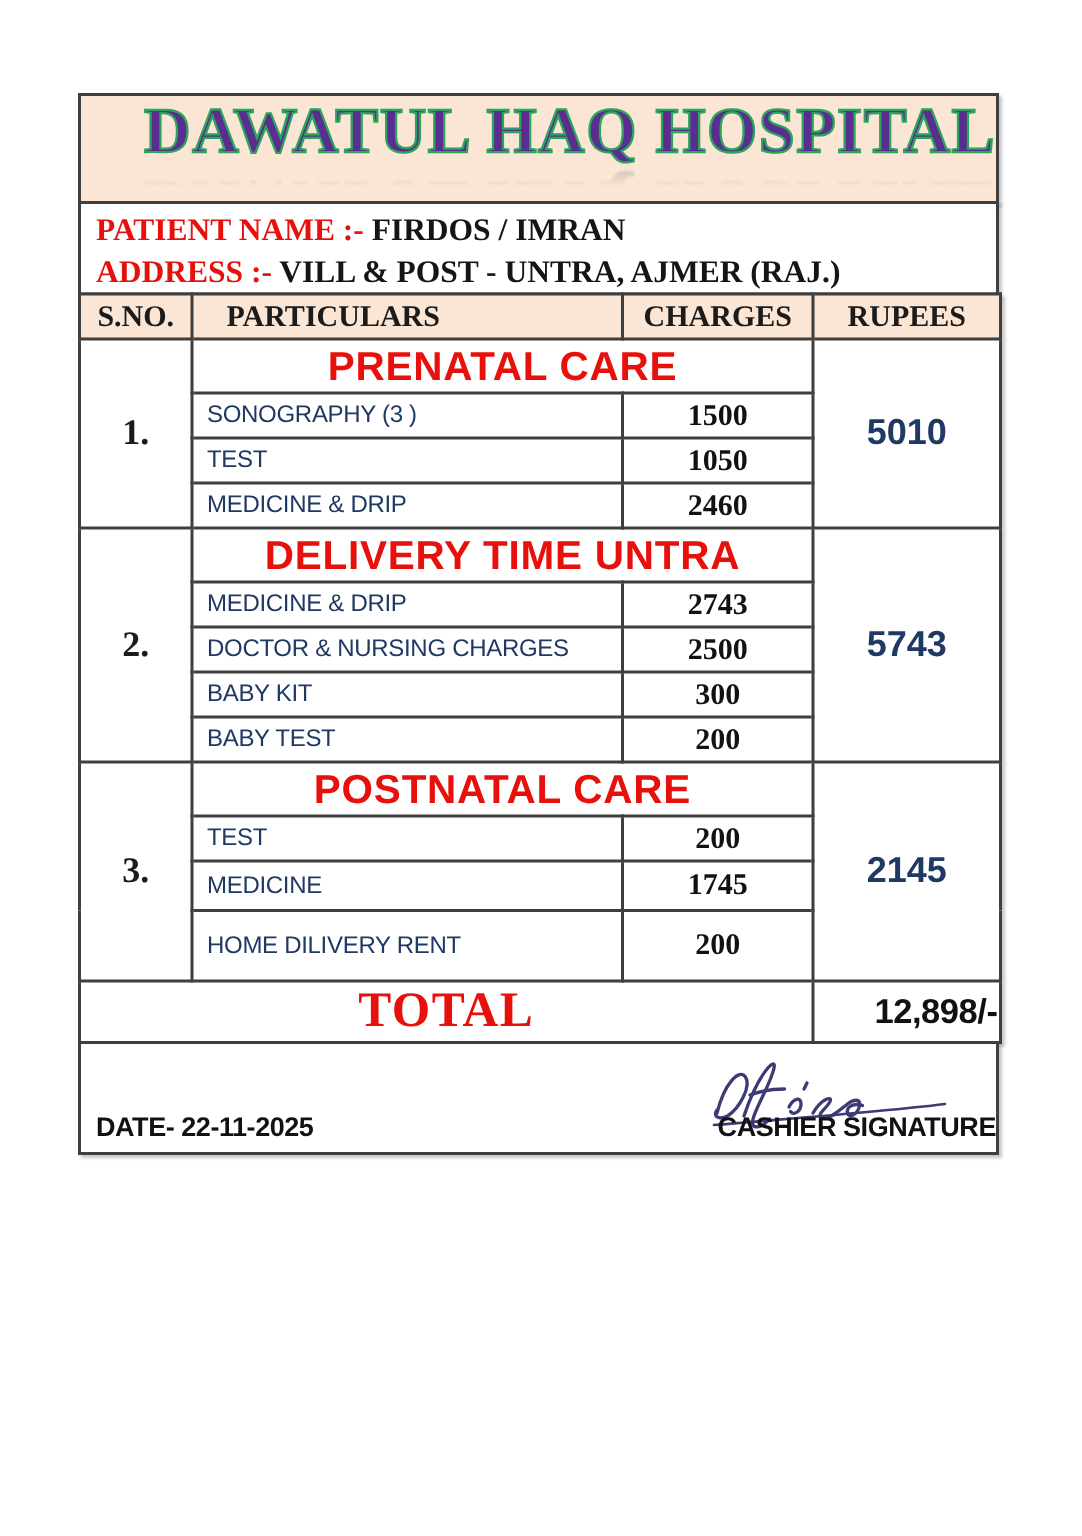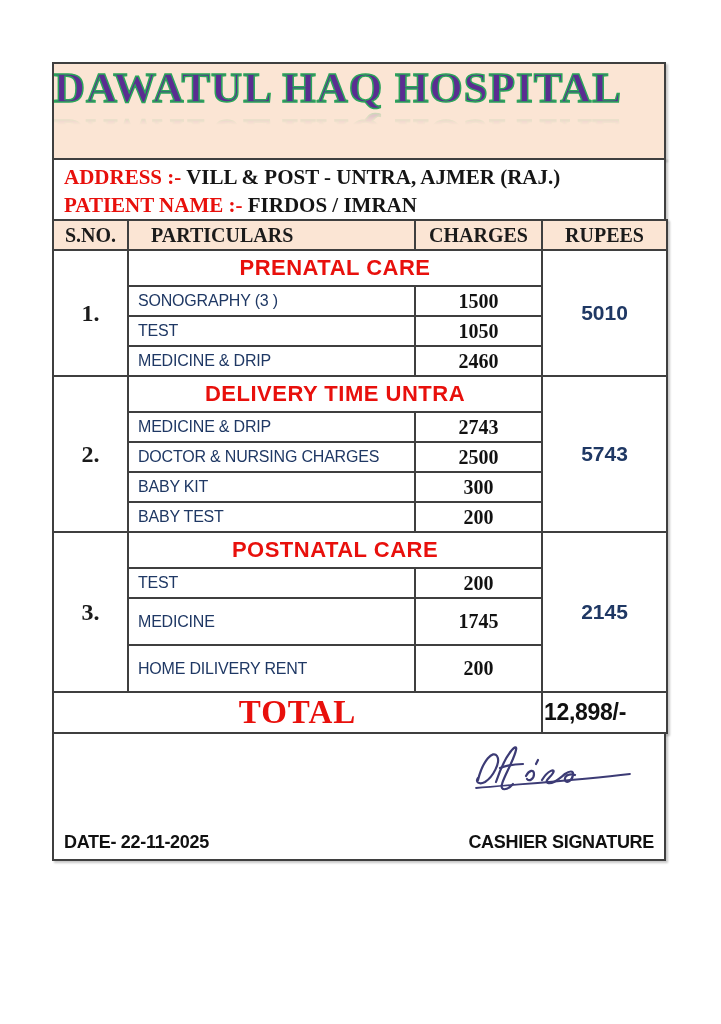--- a/index.html
+++ b/index.html
@@ -7,21 +7,21 @@
     width:721px;height:1024px;background:#ffffff;overflow:hidden;position:relative;
     font-family:"Liberation Serif",serif;
   }
   .doc{position:absolute;left:52px;top:62px;width:614px;}
   .box{
     border:2px solid var(--border,#3f3f3f);
     background:#fff;box-sizing:border-box;
     box-shadow:2px 2px 2px rgba(0,0,0,.22);
   }
   
-  .header-box{background:var(--peach,#fbe5d4);height:98px;text-align:left;padding-top:1px;overflow:hidden;}
+  .header-box{background:var(--peach,#fbe5d4);height:74px;text-align:right;padding-top:1px;overflow:hidden;}
   .hospital-name{
     font-size:43px;font-weight:bold;letter-spacing:1px;line-height:46px;white-space:nowrap;
     color:var(--title-purple,#5a2d91);
     -webkit-text-stroke:1.5px var(--title-outline-green,#2ba55a);
   }
   .reflection-wrap{height:15px;overflow:hidden;opacity:.25;
     -webkit-mask-image:linear-gradient(to bottom,#000 0%,transparent 92%);
     mask-image:linear-gradient(to bottom,#000 0%,transparent 92%);
   }
   .reflection-wrap .mirror{transform:scaleY(-1);}
@@ -45,71 +45,71 @@
   .bill-table{width:100%;border-collapse:collapse;table-layout:fixed;margin-top:-2px;
     box-shadow:2px 2px 2px rgba(0,0,0,.22);}
   .bill-table th,.bill-table td{border:2px solid var(--border,#3f3f3f);box-sizing:border-box;background:#fff;}
   .bill-table thead th{
     background:var(--peach,#fbe5d4);font-size:20px;font-weight:bold;color:#1b1b1b;
     height:30px;text-align:center;vertical-align:middle;
   }
   .bill-table thead th.left{text-align:left;padding-left:22px;}
   .sno-cell{font-size:24px;font-weight:bold;color:#1b1b1b;text-align:center;vertical-align:middle;}
   .section-title-cell{
-    font-family:"Liberation Sans",sans-serif;font-weight:bold;font-size:22px;letter-spacing:.5px;
+    font-family:"Liberation Sans",sans-serif;font-weight:bold;font-size:27px;letter-spacing:.5px;
     color:var(--accent-red,#e8100c);text-align:center;vertical-align:middle;height:36px;
   }
   .item-name-cell{
     font-family:"Liberation Sans",sans-serif;font-weight:normal;font-size:16px;letter-spacing:-.2px;
     color:var(--navy,#1f3864);padding-left:9px;height:30px;text-align:left;vertical-align:middle;white-space:nowrap;
   }
   .item-charge-cell{
     font-family:Liberation Serif, serif;font-weight:bold;font-size:20px;
     color:#121212;text-align:center;vertical-align:middle;
   }
   .rupees-cell{
-    font-family:"Liberation Sans",sans-serif;font-weight:bold;font-size:21px;
+    font-family:"Liberation Sans",sans-serif;font-weight:bold;font-size:24px;
     color:var(--navy,#1f3864);text-align:center;vertical-align:middle;
   }
   .total-label-cell{
     font-weight:bold;font-size:33px;letter-spacing:1px;color:var(--accent-red,#e8100c);
     text-align:center;vertical-align:middle;height:40px;
   }
   .total-value-cell{
     font-family:"Liberation Sans",sans-serif;font-weight:bold;font-size:23px;letter-spacing:-.3px;
-    color:#111;text-align:left;vertical-align:middle;
-  }
-  
-  .footer-box{height:129px;margin-top:-2px;position:relative;}
+    color:#111;text-align:right;vertical-align:middle;
+  }
+  
+  .footer-box{height:76px;margin-top:-2px;position:relative;}
   .signature-svg{position:absolute;right:26px;top:6px;width:172px;height:58px;}
   .footer-text{
     position:absolute;bottom:6px;font-family:"Liberation Sans",sans-serif;font-weight:bold;
     font-size:18px;letter-spacing:-.3px;color:#111;white-space:nowrap;
   }
   .date-text{left:10px;}
-  .cashier-text{right:10px;}
+  .cashier-text{right:0;}
 </style>
 </head>
 <body>
 
 <div class="doc">
 
   <div class="box header-box">
     <div class="hospital-name">DAWATUL HAQ HOSPITAL</div>
     <div class="reflection-wrap">
       <div class="mirror hospital-name">DAWATUL HAQ HOSPITAL</div>
     </div>
   </div>
 
   <div class="box patient-box">
     <div class="patient-line">
-      <span class="red-label">ADDRESS :-</span><span class="black-value"> VILL &amp; POST - UNTRA, AJMER (RAJ.)</span>
+      <span class="red-label">PATIENT NAME :-</span><span class="black-value"> FIRDOS / IMRAN</span>
     </div>
     <div class="patient-line">
-      <span class="red-label">PATIENT NAME :-</span><span class="black-value"> FIRDOS / IMRAN</span>
+      <span class="red-label">ADDRESS :-</span><span class="black-value"> VILL &amp; POST - UNTRA, AJMER (RAJ.)</span>
     </div>
   </div>
 
 
   <table class="bill-table">
     <colgroup>
       <col style="width:75px">
         <col style="width:287px">
         <col style="width:127px">
         <col style="width:125px">
@@ -166,21 +166,21 @@
 
       <tr>
         <td class="sno-cell" rowspan="4">3.</td>
         <td class="section-title-cell" colspan="2">POSTNATAL CARE</td>
         <td class="rupees-cell" rowspan="4">2145</td>
       </tr>
       <tr>
         <td class="item-name-cell">TEST</td>
         <td class="item-charge-cell">200</td>
       </tr>
-      <tr style="height:47px">
+      <tr style="height:33px">
         <td class="item-name-cell">MEDICINE</td>
         <td class="item-charge-cell">1745</td>
       </tr>
       <tr style="height:47px">
         <td class="item-name-cell">HOME DILIVERY RENT</td>
         <td class="item-charge-cell">200</td>
       </tr>
 
       <tr>
         <td class="total-label-cell" colspan="3">TOTAL</td>

